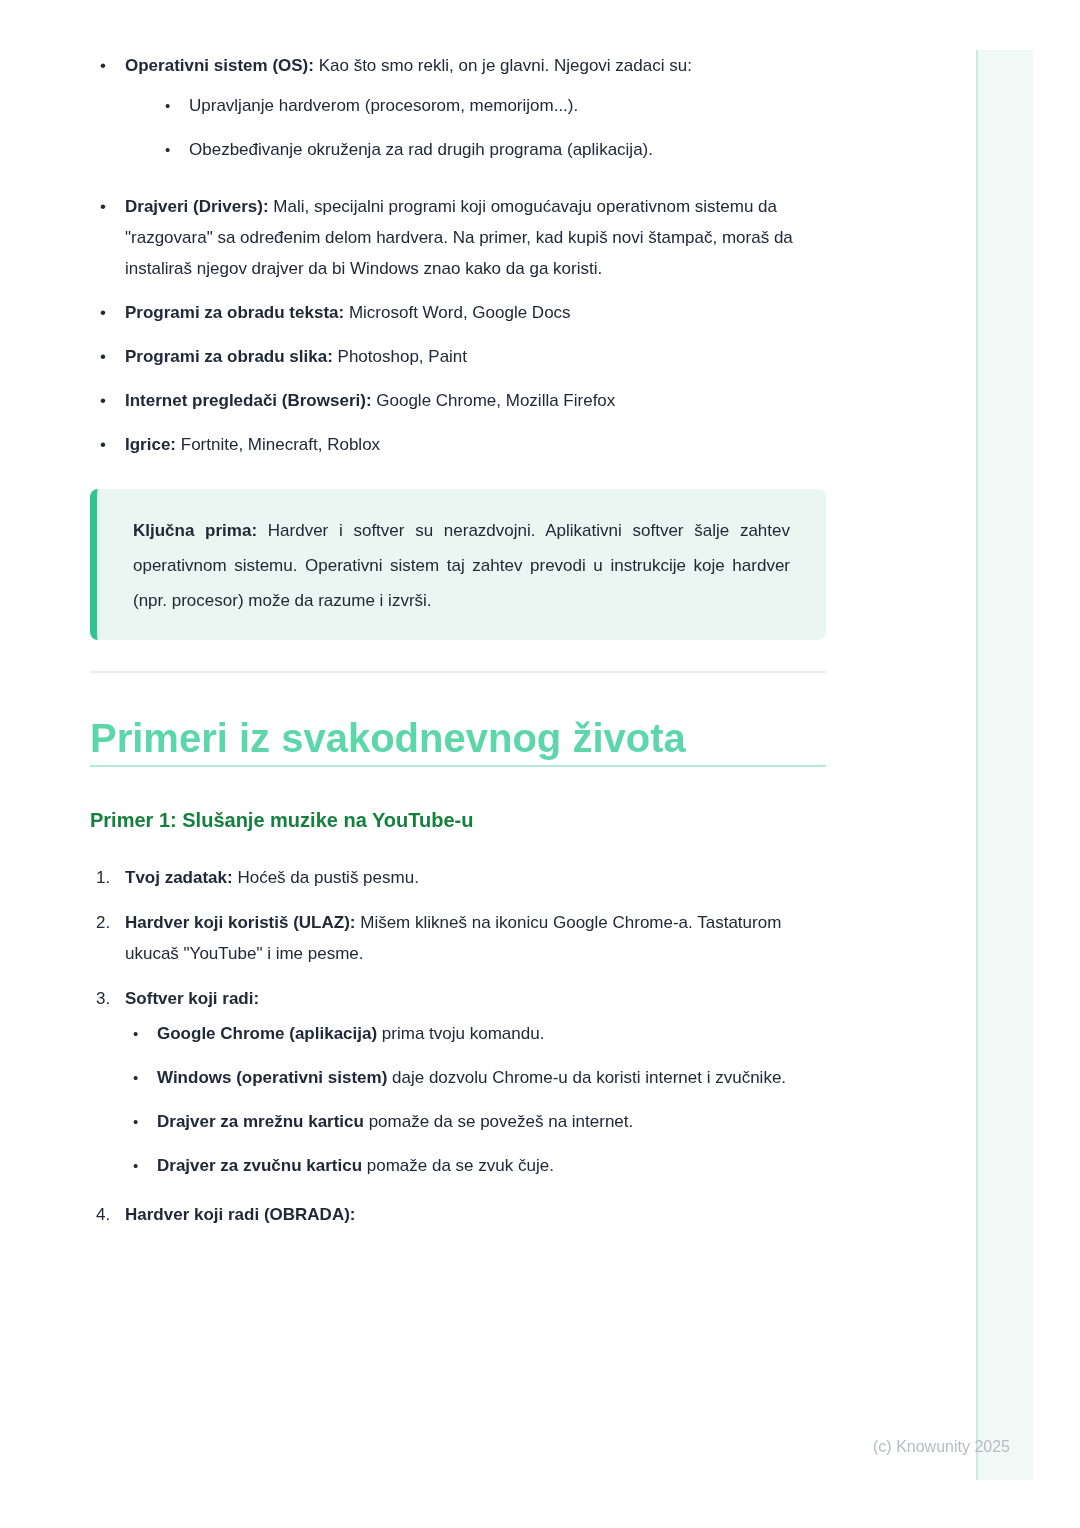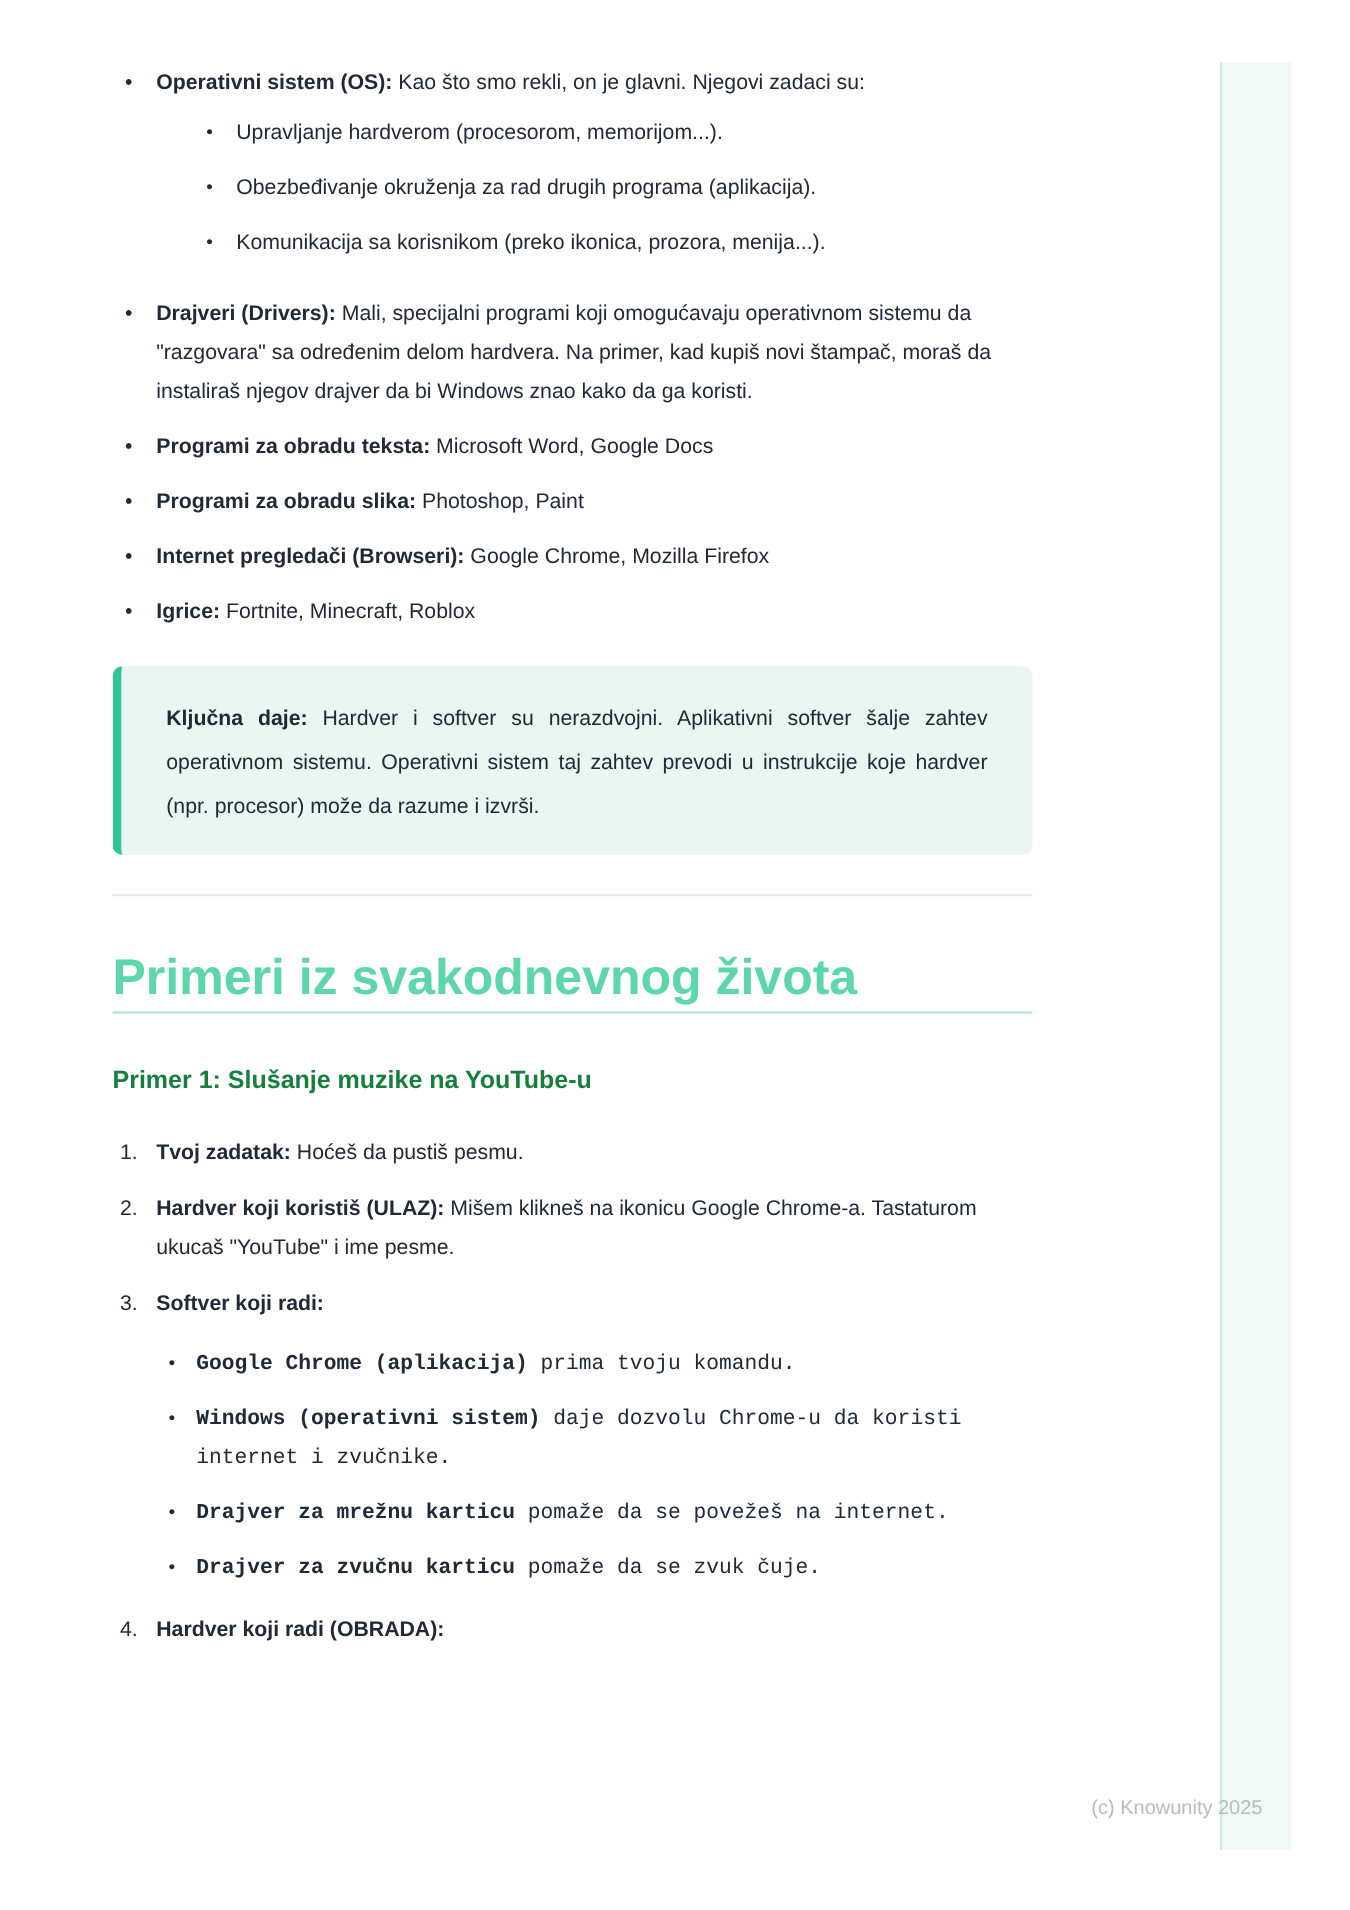--- a/index.html
+++ b/index.html
@@ -70,21 +70,21 @@
   h3.example-title {
     margin-top: 38px;
     font-size: 20px;
     font-weight: 700;
     color: #15803d;
   }
 
   ol.steps { margin-top: 26px; }
   ol.steps > li { position: relative; padding-left: 35px; margin-bottom: 14px; }
   ol.steps > li > .num { position: absolute; left: 6px; top: 0; font-weight: 400; }
-  ol.steps ul.l2 { margin-top: 18px; margin-left: 0; font-family: Liberation Mono, monospace; }
+  ol.steps ul.l2 { margin-top: 4px; margin-left: 0; }
 
   
   .edge-strip {
     position: absolute;
     left: 976px;
     top: 50px;
     width: 57px;
     height: 1430px;
     background: #f0f9f6;
     border-left: 2px solid #cde9e2;
@@ -104,38 +104,37 @@
 <body>
 
 <div class="content">
 
   <ul class="l1">
     <li>
       <span class="b">Operativni sistem (OS):</span><span> Kao što smo rekli, on je glavni. Njegovi zadaci su:</span>
       <ul class="l2">
         <li>Upravljanje hardverom (procesorom, memorijom...).</li>
         <li>Obezbeđivanje okruženja za rad drugih programa (aplikacija).</li>
-        <li>Komunikacija sa korisnikom (preko ikonica, prozora, menija...).</li>
       </ul>
     </li>
     <li class="gap-top">
       <span class="b">Drajveri (Drivers):</span><span> Mali, specijalni programi koji omogućavaju operativnom sistemu da "razgovara" sa određenim delom hardvera. Na primer, kad kupiš novi štampač, moraš da instaliraš njegov drajver da bi Windows znao kako da ga koristi.</span>
     </li>
   </ul>
 
 
   <ul class="l1">
     <li><span class="b">Programi za obradu teksta:</span><span> Microsoft Word, Google Docs</span></li>
     <li><span class="b">Programi za obradu slika:</span><span> Photoshop, Paint</span></li>
     <li><span class="b">Internet pregledači (Browseri):</span><span> Google Chrome, Mozilla Firefox</span></li>
     <li><span class="b">Igrice:</span><span> Fortnite, Minecraft, Roblox</span></li>
   </ul>
 
   <div class="callout">
-    <span class="b">Ključna daje:</span><span> Hardver i softver su nerazdvojni. Aplikativni softver šalje zahtev operativnom sistemu. Operativni sistem taj zahtev prevodi u instrukcije koje hardver (npr. procesor) može da razume i izvrši.</span>
+    <span class="b">Ključna prima:</span><span> Hardver i softver su nerazdvojni. Aplikativni softver šalje zahtev operativnom sistemu. Operativni sistem taj zahtev prevodi u instrukcije koje hardver (npr. procesor) može da razume i izvrši.</span>
   </div>
 
   <hr class="divider">
 
   <h1 class="section-title">Primeri iz svakodnevnog života</h1>
 
   <h3 class="example-title">Primer 1: Slušanje muzike na YouTube-u</h3>
 
   <ol class="steps">
     <li>

